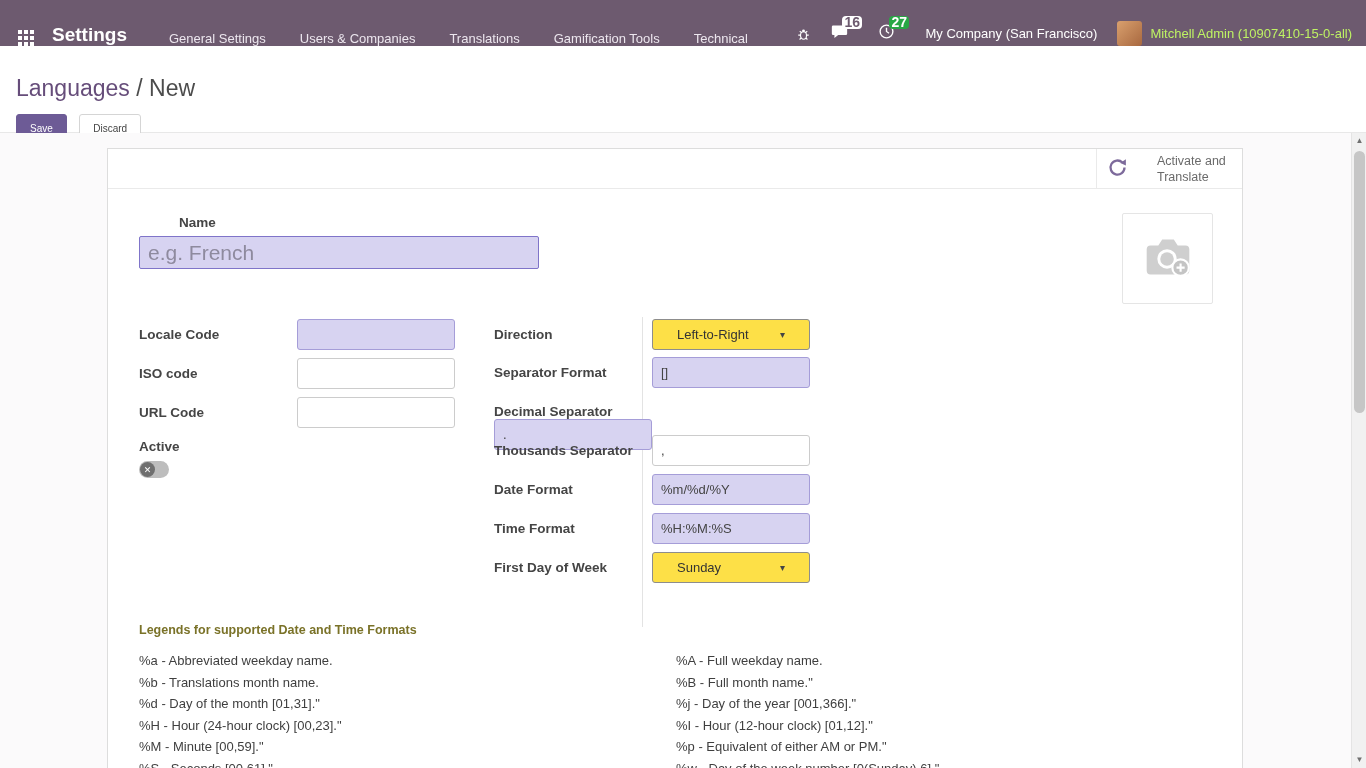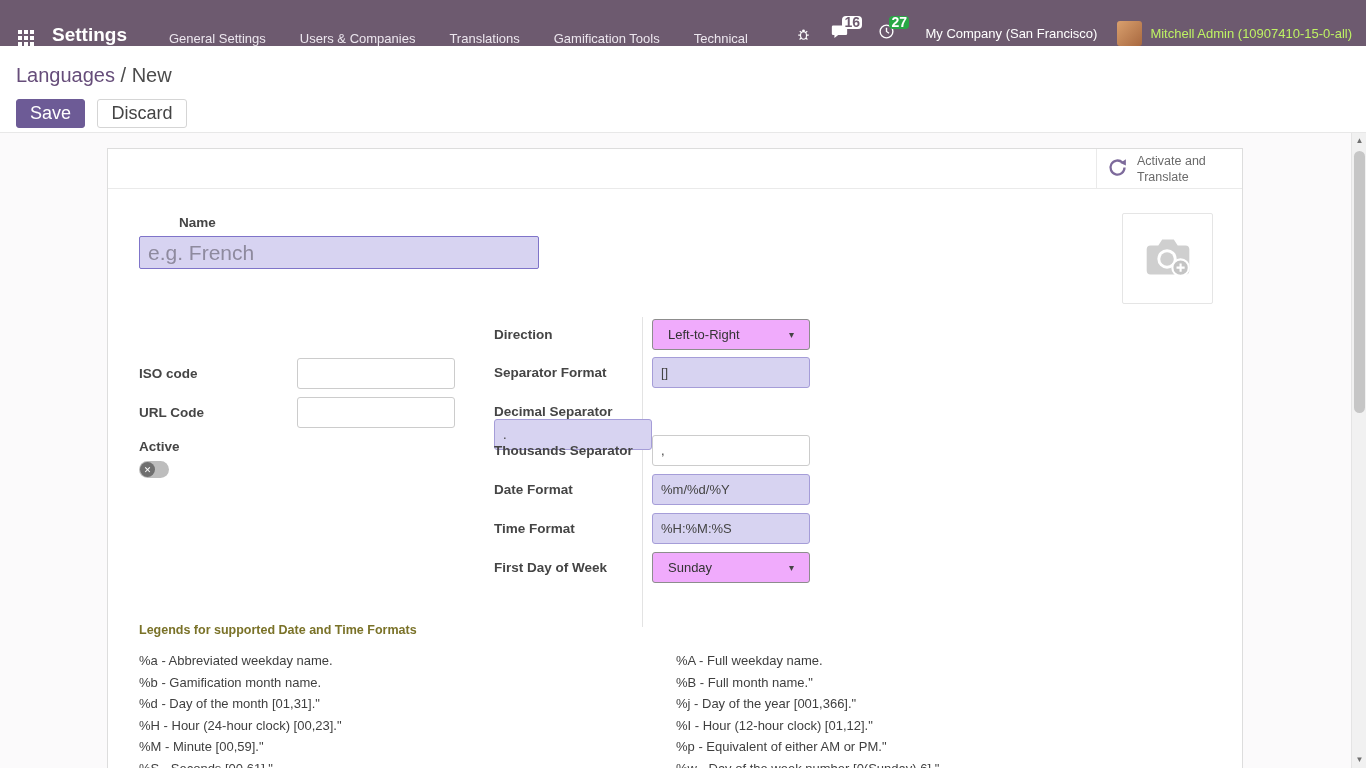--- a/index.html
+++ b/index.html
@@ -20,51 +20,51 @@
   .badge { position:absolute; top:-7px; left:11px; font-size:14px; font-weight:bold; border-radius:4px; padding:1px 2px; line-height:11px; }
   .badge-msg { background:#ffffff; color:#6d5a6f; }
   .badge-act { background:#28a745; color:#fff; }
   .company { color:#fff; font-size:13px; cursor:pointer; white-space:nowrap; }
   .user-menu { display:flex; align-items:center; gap:8px; cursor:pointer; }
   .avatar { width:25px; height:25px; border-radius:3px; background:linear-gradient(135deg,#d9a06e,#a8683f); }
   .user-name { color:#bef264; font-size:13px; white-space:nowrap; }
 
   
   .control-panel { height:87px; padding:10px 16px 0; background:#fff; border-bottom:1px solid #e8e8e8; }
-  .breadcrumb { font-size:20px; margin:8px 0 12px; }
+  .breadcrumb { font-size:23px; margin:19px 0 12px; }
   .bc-link { color:#664d7a; cursor:pointer; }
   .bc-sep, .bc-current { color:#4c4c4c; }
-  .btn { height:29px; padding:0 13px; font-size:18px; border-radius:3px; display:inline-flex; align-items:center; cursor:pointer; font-family:inherit; }
+  .btn { height:29px; padding:0 13px; font-size:10px; border-radius:3px; display:inline-flex; align-items:center; cursor:pointer; font-family:inherit; }
   .btn-primary { background:#6d5b96; color:#fff; border:1px solid #6d5b96; }
   .btn-secondary { background:#fff; color:#444; border:1px solid #d5d5d5; margin-left:8px; }
 
   
   .o-content { position:absolute; top:133px; left:0; right:0; bottom:0; background:#fbfafb; overflow:hidden; }
   .sheet { position:absolute; left:107px; top:15px; width:1136px; height:700px; background:#fff; border:1px solid #dddddd; }
   .statusbar { height:40px; border-bottom:1px solid #eaeaea; position:relative; }
   .activate-btn { position:absolute; right:0; top:0; height:40px; width:146px; border-left:1px solid #eaeaea; display:flex; align-items:center; gap:9px; padding:0 10px; color:#6a6a6a; font-size:12.5px; cursor:pointer; }
-  .activate-label { line-height:1.3; }
+  .activate-label { line-height:1.3;margin-left:20px; }
 
   .name-label { position:absolute; left:31px; top:66px; font-size:13.5px; font-weight:bold; color:#454545;margin-left:40px; }
   .name-input { position:absolute; left:31px; top:87px; width:400px; height:33px; font-size:21px; padding:0 8px;
                 background:#d7d3f1; border:1px solid #7f74c9; border-radius:2px; color:#333; font-family:inherit; }
   .name-input::placeholder { color:#8e8a9e; }
 
   .image-box { position:absolute; left:1014px; top:64px; width:91px; height:91px; border:1px solid #e5e5e5; border-radius:2px;
                display:flex; align-items:center; justify-content:center; cursor:pointer; background:#fff; }
 
   .frow { position:absolute; display:flex; align-items:flex-start; }
   .flabel { font-size:13.5px; font-weight:bold; color:#454545; padding-top:8px; }
   .lab-l { width:158px; }
   .lab-r { width:145px; margin-right:13px; }
   .o-input { height:31px; width:158px; border:1px solid #cccccc; border-radius:3px; padding:0 8px; font-size:13px;
              color:#444; background:#fff; font-family:inherit; }
   .o-input.purple { background:#d7d3f1; border-color:#a59dd8; }
-  .o-select { height:31px; width:158px; border:1px solid #8d8d8d; border-radius:3px; padding:0 15px; font-size:13px; color:#333;
-              background:#f0abfc; display:flex; align-items:center; justify-content:space-between; cursor:pointer;text-align:right; }
+  .o-select { height:31px; width:158px; border:1px solid #8d8d8d; border-radius:3px; padding:0 24px; font-size:13px; color:#333;
+              background:#fde047; display:flex; align-items:center; justify-content:space-between; cursor:pointer;text-align:right; }
   .caret { font-size:10px; color:#444; }
   .vdiv { position:absolute; left:534px; top:168px; width:1px; height:310px; background:#e3e3e3; }
 
   .o-toggle { position:relative; width:30px; height:17px; border-radius:9px; background:#bdbdbd; margin-top:7px; cursor:pointer; }
   .o-toggle .knob { position:absolute; left:1px; top:1px; width:15px; height:15px; border-radius:50%; background:#6f6f6f;
                     color:#fff; font-size:9px; display:flex; align-items:center; justify-content:center; }
 
   .legends-title { position:absolute; left:31px; top:474px; font-size:12.5px; font-weight:bold; color:#7a7228; }
   .legends { position:absolute; left:31px; top:501px; width:1075px; display:grid; grid-template-columns:537px 1fr;
              font-size:13px; color:#3f3f3f; }
@@ -166,20 +166,24 @@
         <svg width="62" height="62" viewBox="0 0 64 64">
           <path fill="#cfcfcf" d="M14 20h8l4-6h12l4 6h8a4 4 0 0 1 4 4v22a4 4 0 0 1-4 4H14a4 4 0 0 1-4-4V24a4 4 0 0 1 4-4z"></path>
           <circle cx="31" cy="34" r="10" fill="#fff"></circle>
           <circle cx="31" cy="34" r="7" fill="#cfcfcf"></circle>
           <circle cx="45" cy="43" r="8.5" fill="#c4c4c4" stroke="#fff" stroke-width="2.2"></circle>
           <path d="M45 38.8v8.4 M40.8 43h8.4" stroke="#fff" stroke-width="2.2"></path>
         </svg>
       </span>
     </div>
 
+    <div class="frow" style="left:31px; top:170px;">
+      <label class="flabel lab-l">Locale Code</label>
+      <input class="o-input purple" type="text" style="">
+    </div>
     <div class="frow" style="left:31px; top:209px;">
       <label class="flabel lab-l">ISO code</label>
       <input class="o-input" type="text" style="">
     </div>
     <div class="frow" style="left:31px; top:248px;">
       <label class="flabel lab-l">URL Code</label>
       <input class="o-input" type="text" style="">
     </div>
     <div class="frow" style="left:31px; top:282px;flex-direction:column;">
       <label class="flabel lab-l">Active</label>
@@ -222,21 +226,21 @@
       <div class="o-select">
         <span>Sunday</span>
         <span class="caret">▾</span>
       </div>
     </div>
 
     <div class="legends-title">Legends for supported Date and Time Formats</div>
     <div class="legends">
       <div>
         <div class="legend-item">%a - Abbreviated weekday name.</div>
-        <div class="legend-item">%b - Gamification month name.</div>
+        <div class="legend-item">%b - Translations month name.</div>
         <div class="legend-item">%d - Day of the month [01,31]."</div>
         <div class="legend-item">%H - Hour (24-hour clock) [00,23]."</div>
         <div class="legend-item">%M - Minute [00,59]."</div>
         <div class="legend-item">%S - Seconds [00,61]."</div>
       </div>
       <div>
         <div class="legend-item">%A - Full weekday name.</div>
         <div class="legend-item">%B - Full month name."</div>
         <div class="legend-item">%j - Day of the year [001,366]."</div>
         <div class="legend-item">%I - Hour (12-hour clock) [01,12]."</div>

